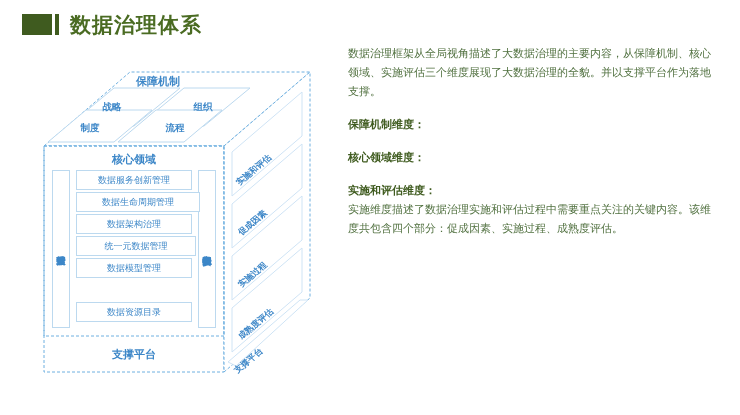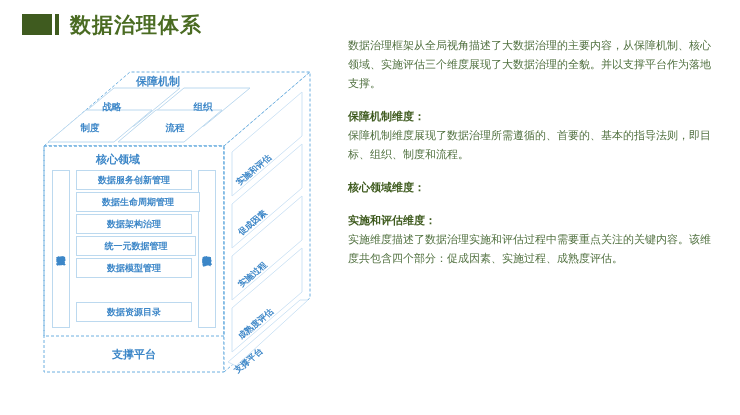--- a/index.html
+++ b/index.html
@@ -41,21 +41,21 @@
     text-align: center;
   }
   .lbl-big { font-size: 11px; }
 
   
   .fbox {
     position: absolute;
     border: 1px solid #bcd9ef;
     background: #ffffff;
     color: #3d87c8;
-    font-size: 9px; font-weight: bold;
+    font-size: 9px; font-weight: normal;
     display: flex; align-items: center; justify-content: center;
     white-space: nowrap;
   }
   .vbox {
     position: absolute;
     border: 1px solid #bcd9ef;
     background: #ffffff;
     color: #3d87c8;
     font-size: 9px; font-weight: bold;
     display: flex; align-items: center; justify-content: center;
@@ -66,21 +66,21 @@
   .sidelbl {
     position: absolute;
     color: #3d87c8;
     font-size: 8.5px; font-weight: bold;
     white-space: nowrap;
     transform-origin: left center;
   }
 
   
   .textcol {
-    position: absolute; left: 348px; top: 36px; width: 372px;
+    position: absolute; left: 348px; top: 44px; width: 372px;
     color: #4a6b3f;
     font-size: 11px;
     line-height: 19px;
   }
   .para { margin-bottom: 0px; color: #50703f; }
   .hdr { font-weight: bold; color: #3f5b1f; }
   .sec { margin-top: 14px; }
 </style>
 </head>
 <body>
@@ -117,21 +117,21 @@
       <polygon points="202,296 274,234 282,234 210,300" fill="#ffffff" stroke="#cfe4f5" stroke-width="1"></polygon>
     </svg>
 
     <div class="lbl lbl-big" style="left:72px; top:8px; width:120px;">保障机制</div>
 
     <div class="lbl" style="left:66px; top:35px; width:40px;">战略</div>
     <div class="lbl" style="left:157px; top:35px; width:40px;">组织</div>
     <div class="lbl" style="left:44px; top:56px; width:40px;">制度</div>
     <div class="lbl" style="left:129px; top:56px; width:40px;">流程</div>
 
-    <div class="lbl lbl-big" style="left:32px; top:86px; width:120px;">核心领域</div>
+    <div class="lbl lbl-big" style="left:48px; top:86px; width:120px;">核心领域</div>
 
     <div class="vbox" style="left:26px; top:104px; width:18px; height:158px;">
       <span class="vtext">数据质量管理</span>
     </div>
 
     <div class="vbox" style="left:172px; top:104px; width:18px; height:158px;">
       <span class="vtext">数据安全和隐私保护</span>
     </div>
 
     <div class="fbox" style="left:50px; top:104px; width:116px; height:20px;">数据服务创新管理</div>
@@ -148,21 +148,20 @@
     <div class="sidelbl" style="left:214px; top:214px; transform: rotate(-40deg) skewX(8deg);">实施过程</div>
     <div class="sidelbl" style="left:214px; top:266px; transform: rotate(-40deg) skewX(8deg);">成熟度评估</div>
     <div class="sidelbl" style="left:210px; top:300px; transform: rotate(-40deg) skewX(8deg);">支撑平台</div>
   </div>
 
   <div class="textcol">
     <div class="para">数据治理框架从全局视角描述了大数据治理的主要内容，从保障机制、核心领域、实施评估三个维度展现了大数据治理的全貌。并以支撑平台作为落地支撑。</div>
 
     <div class="sec">
       <div class="hdr">保障机制维度：</div>
-      <div class="para">保障机制维度展现了数据治理所需遵循的、首要的、基本的指导法则，即目标、组织、制度和流程。</div>
     </div>
 
     <div class="sec">
       <div class="hdr">核心领域维度：</div>
     </div>
 
     <div class="sec">
       <div class="hdr">实施和评估维度：</div>
       <div class="para">实施维度描述了数据治理实施和评估过程中需要重点关注的关键内容。该维度共包含四个部分：促成因素、实施过程、成熟度评估。</div>
     </div>

